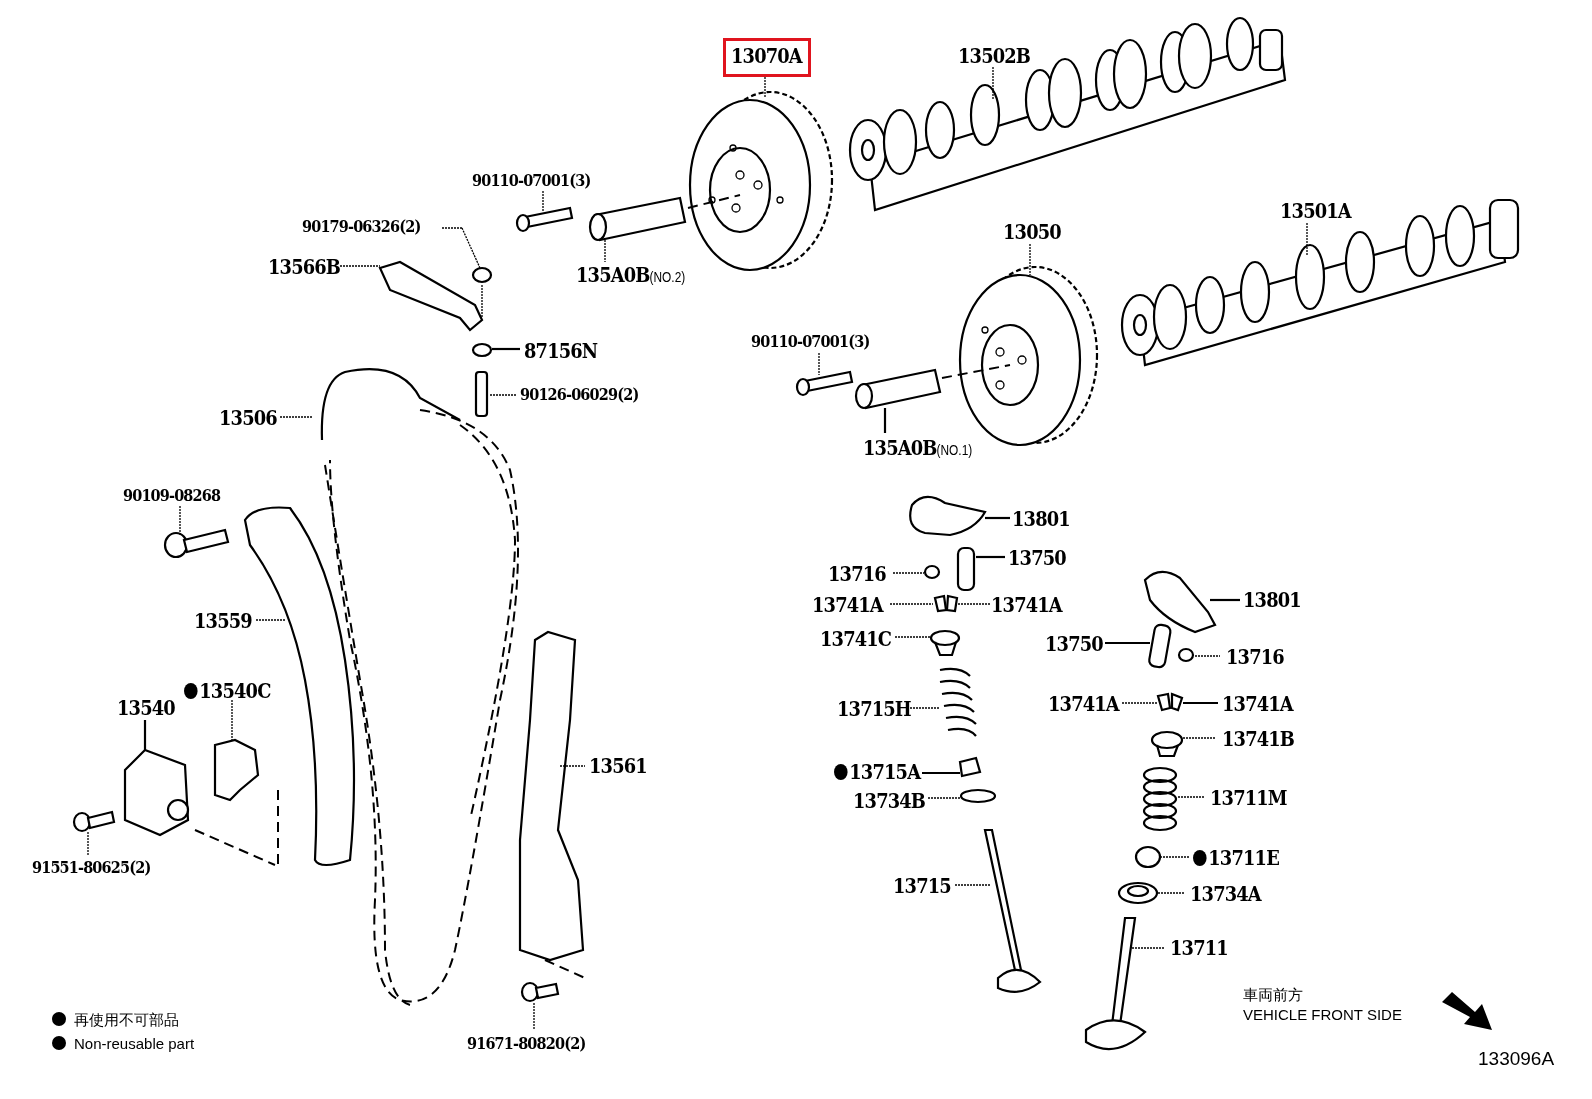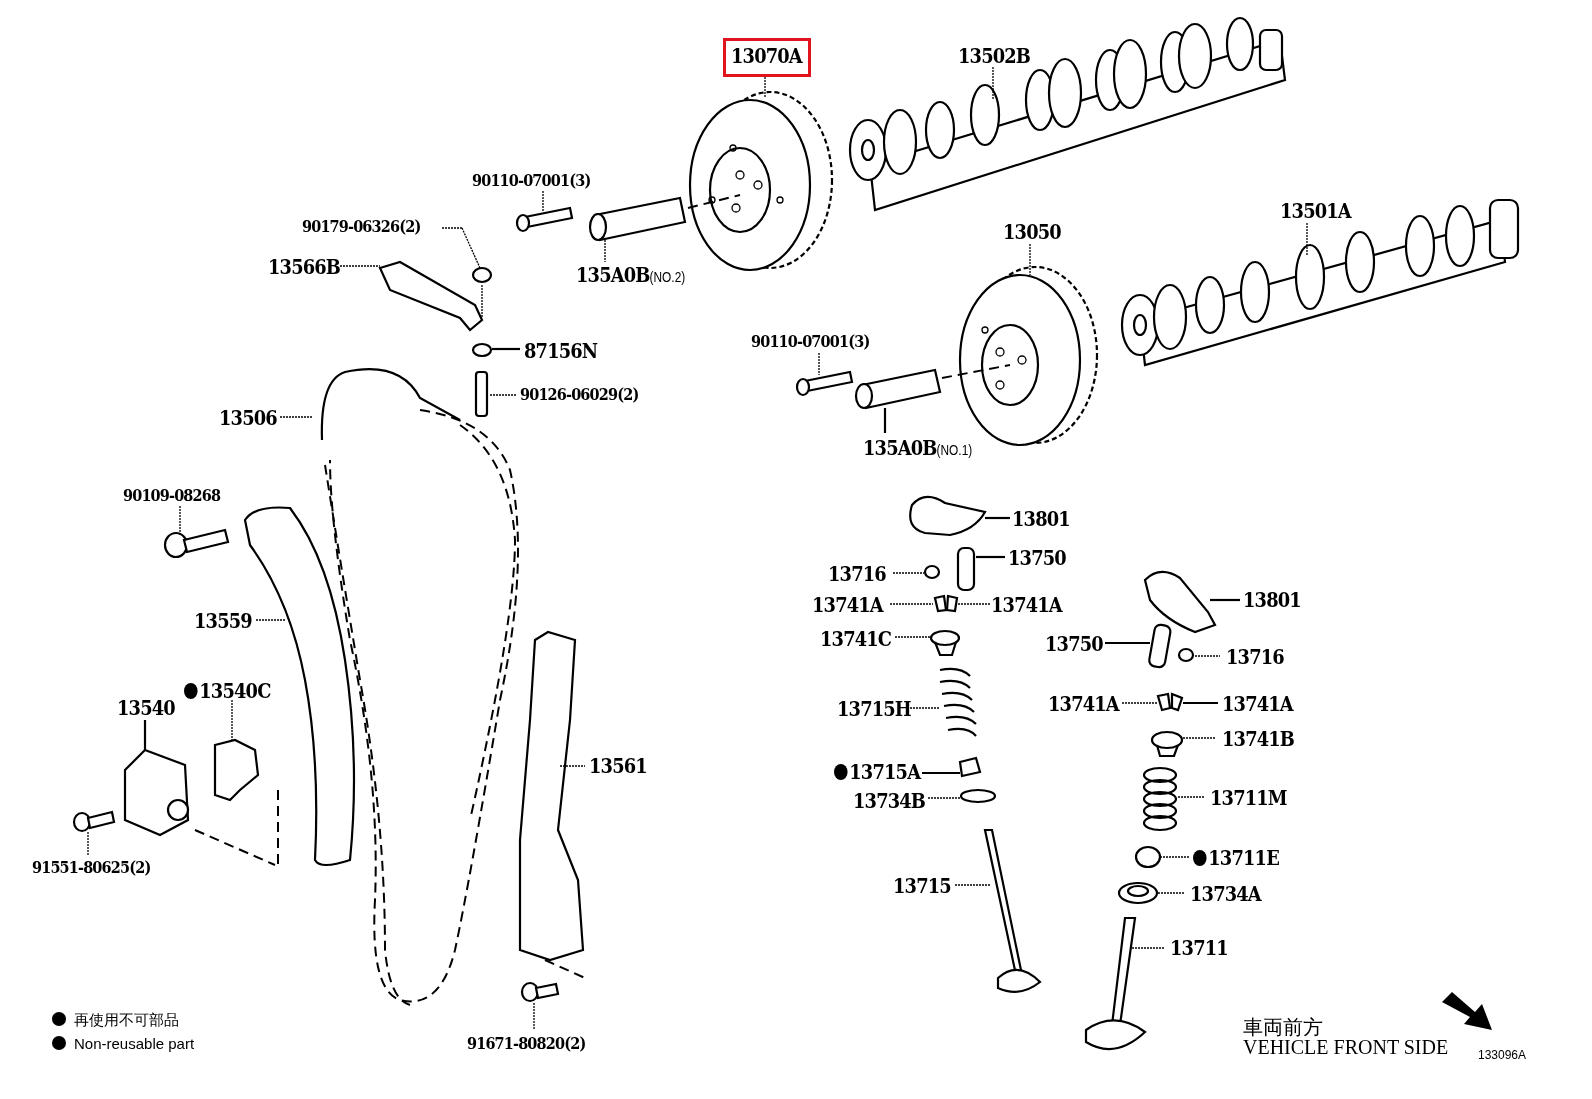--- a/index.html
+++ b/index.html
@@ -7,22 +7,22 @@
          font-family:"Liberation Sans", sans-serif; color:#000; }
   #diagram { position:absolute; left:0; top:0; width:1592px; height:1099px; }
   .lbl { position:absolute; font-family:"DejaVu Serif", serif; font-weight:bold;
          font-size:21px; letter-spacing:-1px; white-space:nowrap; line-height:1; transform:scaleX(0.85); transform-origin:left top; }
   .lbl.sm { font-size:17px; }
   .sub { font-family:"Liberation Sans", sans-serif; font-weight:normal; font-size:14px; letter-spacing:0; }
   .dot { display:inline-block; width:16px; height:16px; border-radius:50%; background:#000; vertical-align:-1px; margin-right:2px; }
   .hl { position:absolute; border:3px solid #e0141e; }
   .legend { position:absolute; font-family:"Liberation Sans", sans-serif; font-size:15px; line-height:24px; }
   .legend .dot { width:14px; height:14px; margin-right:8px; }
-  .front { position:absolute; font-family:Liberation Serif, serif; font-size:20px; line-height:20px;margin-top:32px; }
-  .figno { position:absolute; font-family:"Liberation Sans", sans-serif; font-size:12px; }
+  .front { position:absolute; font-family:Liberation Sans, sans-serif; font-size:15px; line-height:20px; }
+  .figno { position:absolute; font-family:"Liberation Sans", sans-serif; font-size:19px; }
   svg .s { fill:none; stroke:#000; stroke-width:2.2; }
   svg .t { fill:none; stroke:#000; stroke-width:1.3; }
   svg .d { fill:none; stroke:#000; stroke-width:2; stroke-dasharray:10 6; }
   svg .ld { fill:none; stroke:#000; stroke-width:1.3; stroke-dasharray:2 1; }
   svg .w { fill:#fff; stroke:#000; stroke-width:2.2; }
 </style>
 </head>
 <body>
 
 <svg id="diagram" viewBox="0 0 1592 1099" xmlns="http://www.w3.org/2000/svg">

